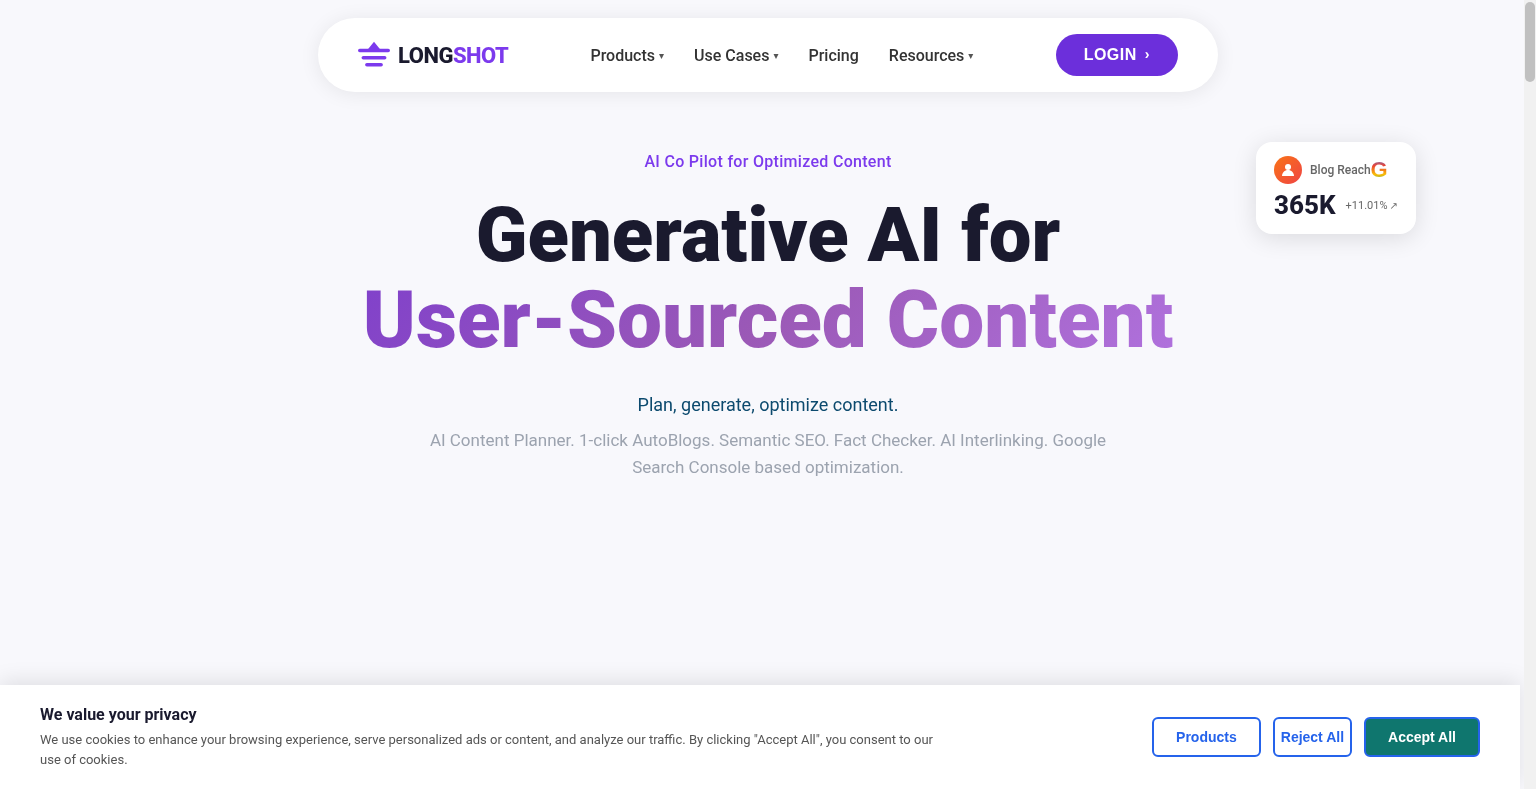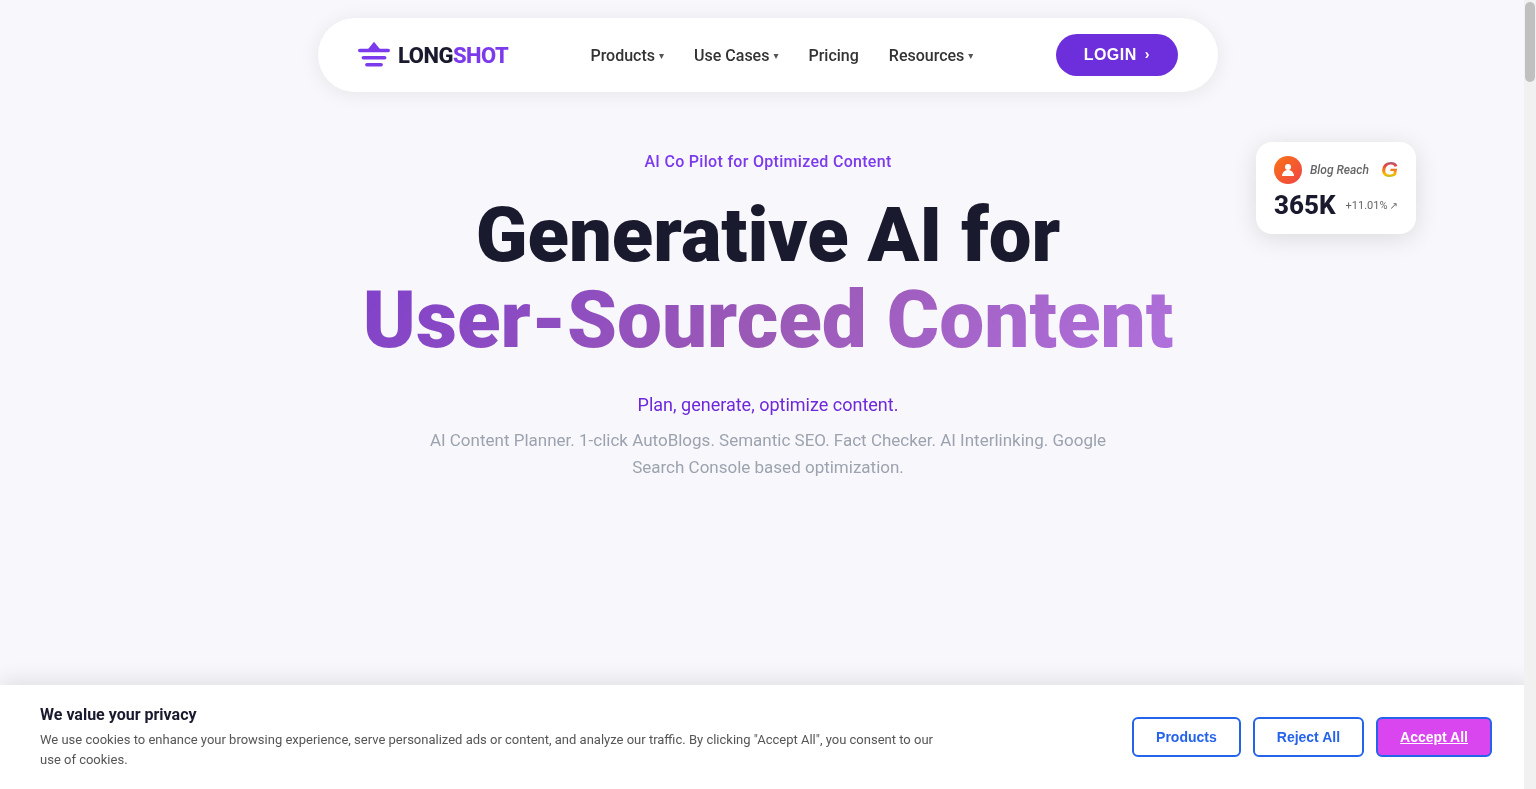--- a/index.html
+++ b/index.html
@@ -114,21 +114,21 @@
       font-weight: 900;
       background: linear-gradient(135deg, #6c2fdb 0%, #9b59b6 50%, #c084fc 100%);
       -webkit-background-clip: text;
       -webkit-text-fill-color: transparent;
       background-clip: text;
       line-height: 1.1;
       display: block;
       margin-bottom: 30px;
     }
     .hero-description1 {
-      color: #6d28d9;
+      color: #0c4a6e;
       font-size: 18px;
       margin-bottom: 12px;
     }
     .hero-description2 {
       color: #9ca3af;
       font-size: 17px;
       max-width: 680px;
       margin: 0 auto;
       line-height: 1.6;
     }
@@ -143,22 +143,20 @@
       padding: 14px 18px;
       box-shadow: 0 4px 24px rgba(0,0,0,0.12);
       display: flex;
       flex-direction: column;
       gap: 6px;
       min-width: 160px;
     }
     .card-top-row {
       display: flex;
       align-items: center;
-      justify-content: space-between;
-      font-style: italic;
     }
     .card-icon-label {
       display: flex;
       align-items: center;
       gap: 8px;
     }
     .person-icon {
       width: 28px;
       height: 28px;
       border-radius: 50%;
@@ -199,21 +197,21 @@
     }
     .change-arrow {
       font-size: 10px;
     }
 
     
     .cookie-banner {
       position: fixed;
       bottom: 0;
       left: 0;
-      right: 4px;
+      right: 16px;
       background: white;
       padding: 20px 40px;
       display: flex;
       align-items: center;
       justify-content: space-between;
       box-shadow: 0 -4px 20px rgba(0,0,0,0.1);
       z-index: 100;
     }
     .cookie-text-block {
       max-width: 900px;
@@ -244,37 +242,36 @@
       font-size: 14px;
       font-weight: 600;
       cursor: pointer;
       white-space: nowrap;
     }
     .btn-reject {
       background: white;
       border: 2px solid #2563eb;
       color: #2563eb;
       border-radius: 6px;
-      padding: 10px 22px;
+      padding: 10px 6px;
       font-size: 14px;
       font-weight: 600;
       cursor: pointer;
       white-space: nowrap;
     }
     .btn-accept {
-      background: #d946ef;
+      background: #0f766e;
       border: 2px solid #2563eb;
       color: white;
       border-radius: 6px;
       padding: 10px 22px;
       font-size: 14px;
       font-weight: 600;
       cursor: pointer;
       white-space: nowrap;
-      text-decoration: underline;
     }
 
     
     .scrollbar {
       position: fixed;
       right: 0;
       top: 0;
       width: 12px;
       height: 789px;
       background: #f1f1f1;

